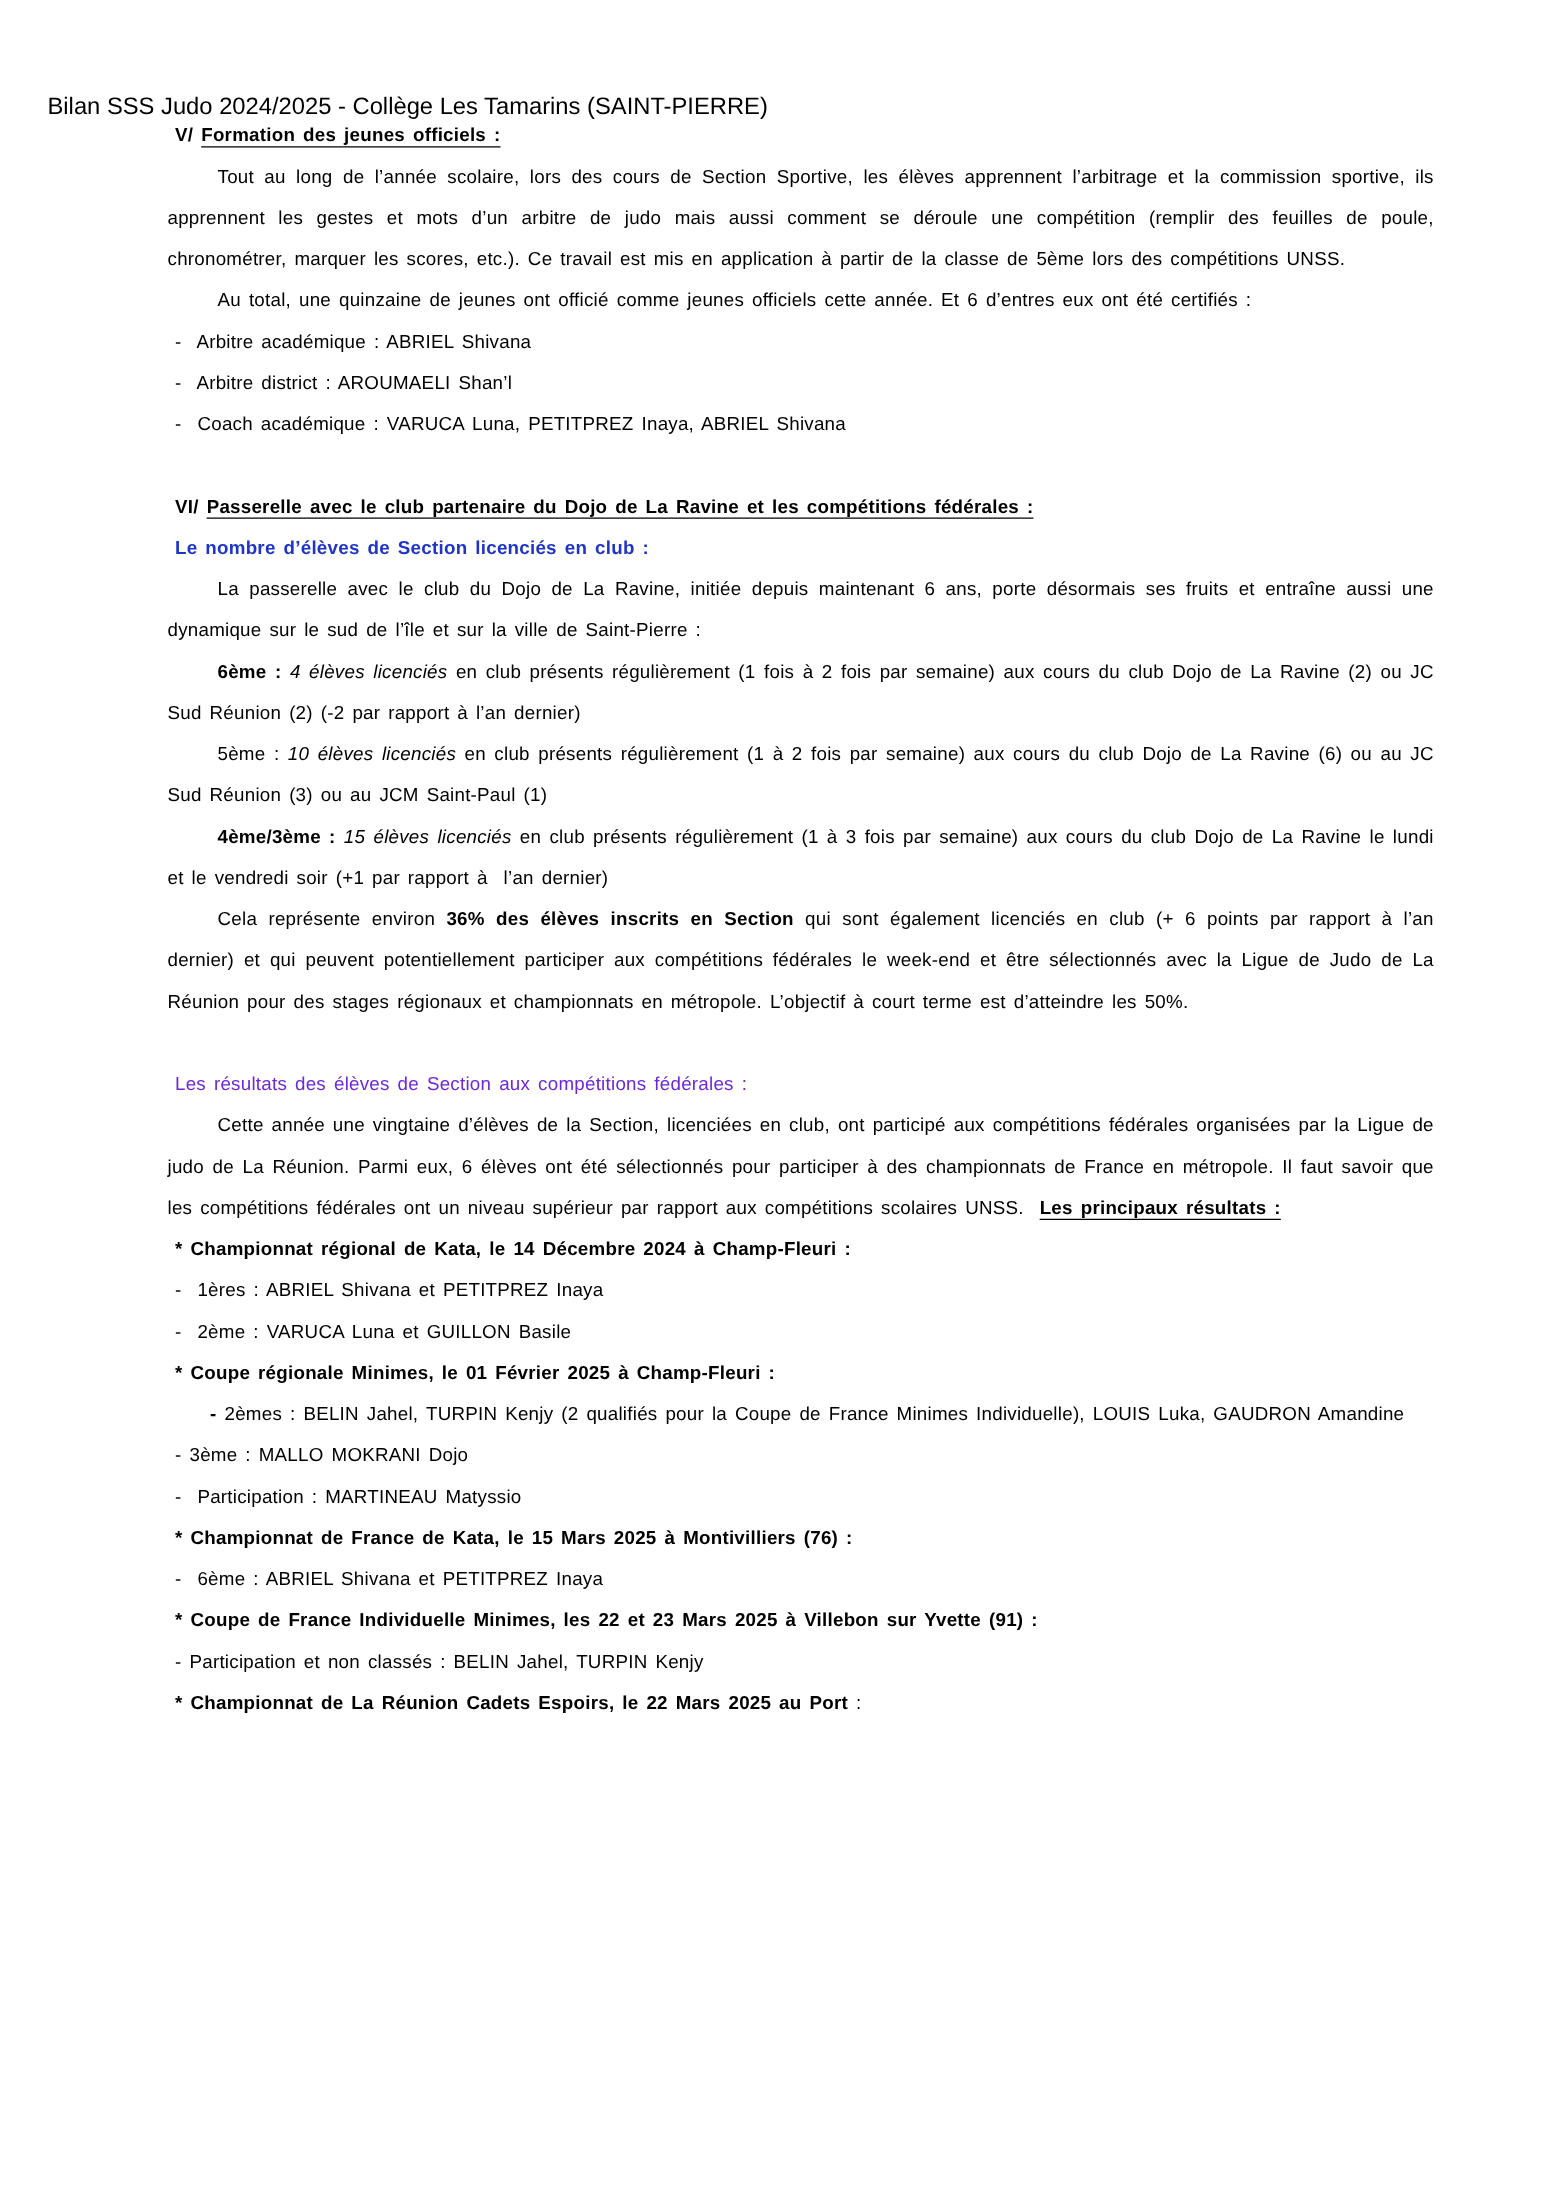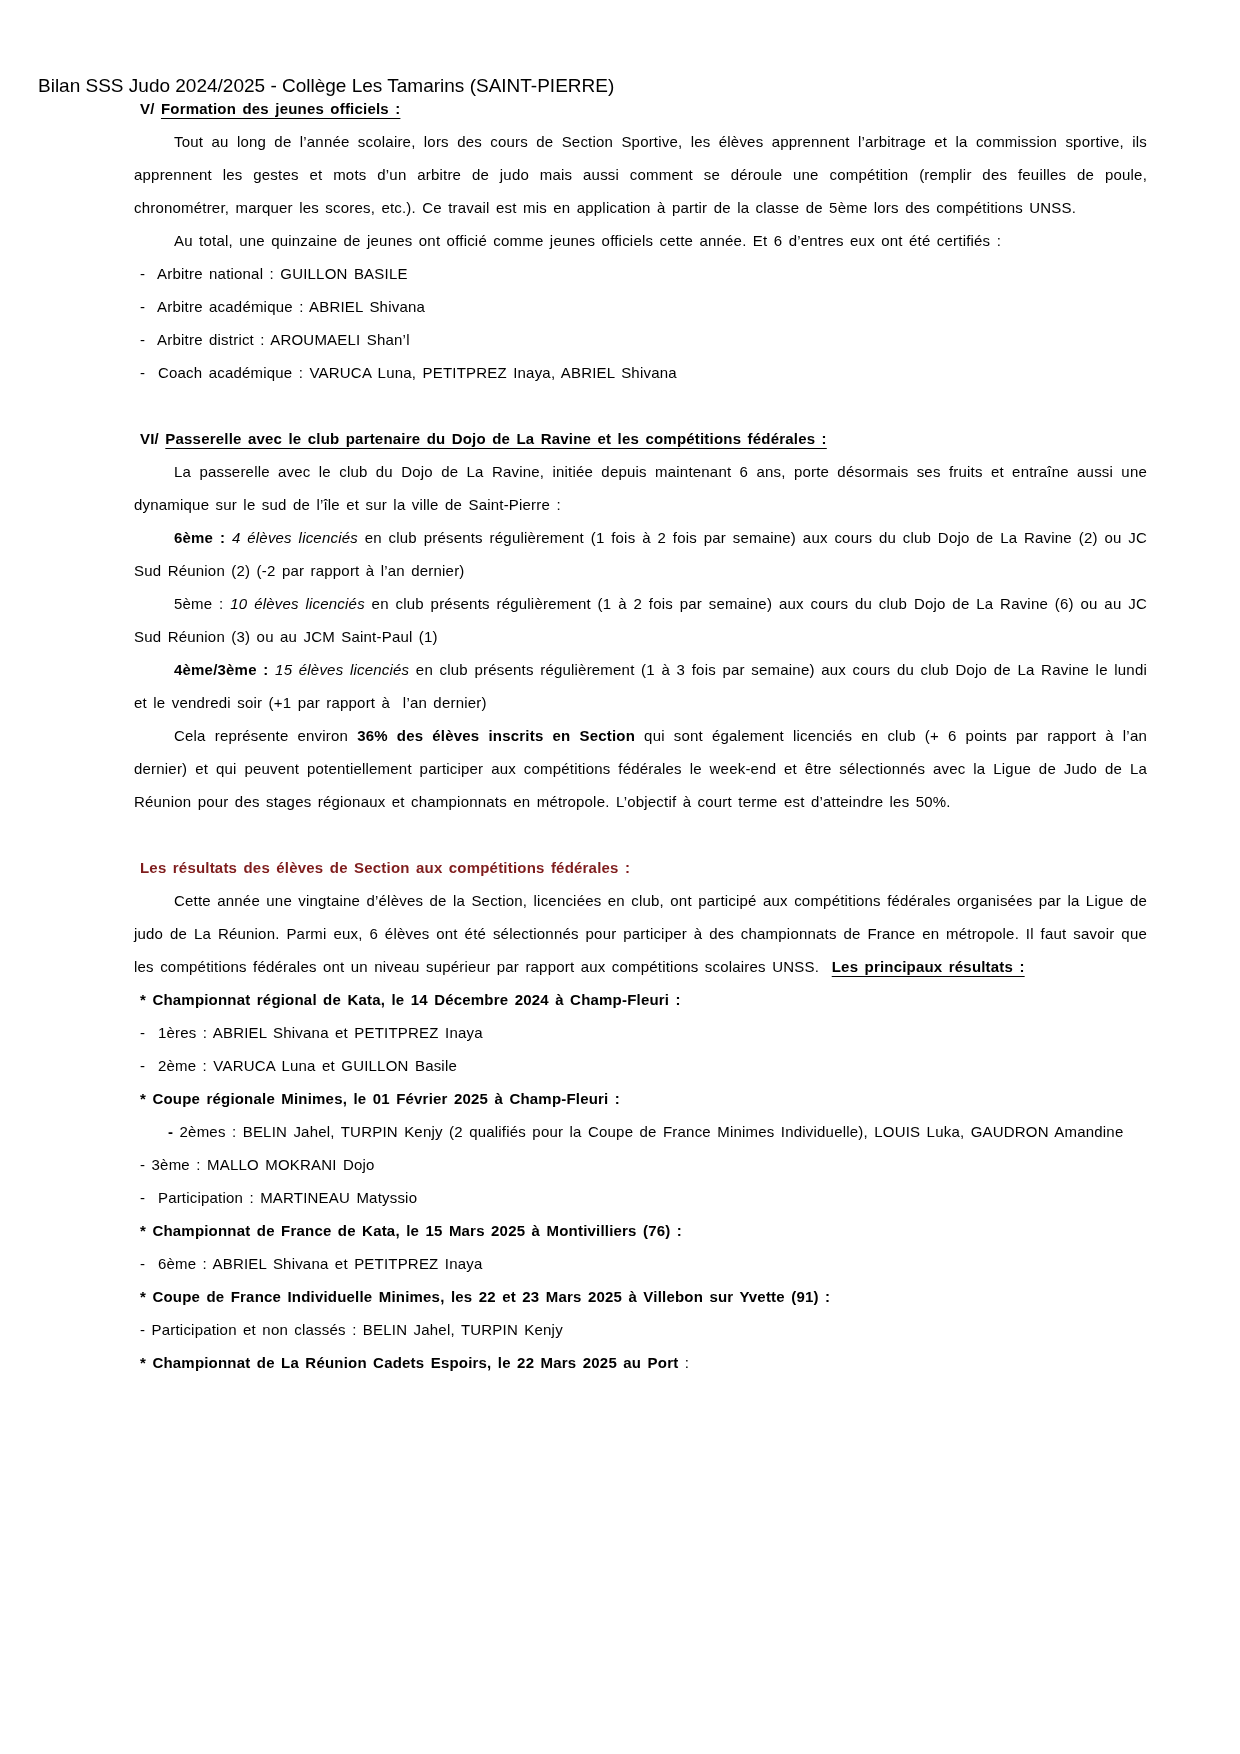--- a/index.html
+++ b/index.html
@@ -73,33 +73,33 @@
 </head>
 <body>
 
 <div class="page">
   <div class="doc-header">Bilan SSS Judo 2024/2025 - Collège Les Tamarins (SAINT-PIERRE)</div>
 
   <div class="doc-body">
       <div class="blk heading"><span style="font-weight: bold;">V/ </span><span class="u-run" style="font-weight: bold; text-decoration: underline;">Formation des jeunes officiels :</span></div>
       <div class="blk para"><span>Tout au long de l’année scolaire, lors des cours de Section Sportive, les élèves apprennent l’arbitrage et la commission sportive, ils apprennent les gestes et mots d’un arbitre de judo mais aussi comment se déroule une compétition (remplir des feuilles de poule, chronométrer, marquer les scores, etc.). Ce travail est mis en application à partir de la classe de 5ème lors des compétitions UNSS.</span></div>
       <div class="blk para"><span>Au total, une quinzaine de jeunes ont officié comme jeunes officiels cette année. Et 6 d’entres eux ont été certifiés :</span></div>
-      <div class="blk dash"><span>-&nbsp; Arbitre national : GUILLON BASILE</span></div>
       <div class="blk dash"><span>-&nbsp; Arbitre académique : ABRIEL Shivana</span></div>
       <div class="blk dash"><span>-&nbsp; Arbitre district : AROUMAELI Shan’l</span></div>
       <div class="blk dash"><span>-&nbsp; Coach académique : VARUCA Luna, PETITPREZ Inaya, ABRIEL Shivana</span></div>
       <div class="blk spacer"></div>
       <div class="blk heading"><span style="font-weight: bold;">VI/ </span><span class="u-run" style="font-weight: bold; text-decoration: underline;">Passerelle avec le club partenaire du Dojo de La Ravine et les compétitions fédérales :</span></div>
+      <div class="blk subheading-blue"><span style="font-weight: bold; color: rgb(31, 53, 200);">Le nombre d’élèves de Section licenciés en club :</span></div>
       <div class="blk para"><span>La passerelle avec le club du Dojo de La Ravine, initiée depuis maintenant 6 ans, porte désormais ses fruits et entraîne aussi une dynamique sur le sud de l’île et sur la ville de Saint-Pierre :</span></div>
       <div class="blk para"><span style="font-weight: bold;">6ème : </span><span style="font-style: italic;">4 élèves licenciés</span><span> en club présents régulièrement (1 fois à 2 fois par semaine) aux cours du club Dojo de La Ravine (2) ou JC Sud Réunion (2) (-2 par rapport à l’an dernier)</span></div>
       <div class="blk para"><span style="font-weight: normal;">5ème : </span><span style="font-style: italic;">10 élèves licenciés</span><span> en club présents régulièrement (1 à 2 fois par semaine) aux cours du club Dojo de La Ravine (6) ou au JC Sud Réunion (3) ou au JCM Saint-Paul (1)</span></div>
       <div class="blk para"><span style="font-weight: bold;">4ème/3ème : </span><span style="font-style: italic;">15 élèves licenciés</span><span> en club présents régulièrement (1 à 3 fois par semaine) aux cours du club Dojo de La Ravine le lundi et le vendredi soir (+1 par rapport à  l’an dernier)</span></div>
       <div class="blk para"><span>Cela représente environ </span><span style="font-weight: bold;">36% des élèves inscrits en Section</span><span> qui sont également licenciés en club (+ 6 points par rapport à l’an  dernier) et qui peuvent potentiellement participer aux compétitions fédérales le week-end et être sélectionnés avec la Ligue de Judo de La Réunion pour des stages régionaux et championnats en métropole. L’objectif à court terme est d’atteindre les 50%.</span></div>
       <div class="blk spacer"></div>
-      <div class="blk subheading-blue"><span style="font-weight: bold; color: #7f1d1d;">Les résultats des élèves de Section aux compétitions fédérales :</span></div>
+      <div class="blk subheading-blue"><span style="font-weight: normal; color: #6d28d9;">Les résultats des élèves de Section aux compétitions fédérales :</span></div>
       <div class="blk para"><span>Cette année une vingtaine d’élèves de la Section, licenciées en club, ont participé aux compétitions fédérales organisées par la Ligue de judo de La Réunion. Parmi eux, 6 élèves ont été sélectionnés pour participer à des championnats de France en métropole. Il faut savoir que les compétitions fédérales ont un niveau supérieur par rapport aux compétitions scolaires UNSS.  </span><span class="u-run" style="font-weight: bold; text-decoration: underline;">Les principaux résultats :</span></div>
       <div class="blk result"><span style="font-weight: bold;">* Championnat régional de Kata, le 14 Décembre 2024 à Champ-Fleuri :</span></div>
       <div class="blk dash"><span>-&nbsp; 1ères : ABRIEL Shivana et PETITPREZ Inaya</span></div>
       <div class="blk dash"><span>-&nbsp; 2ème : VARUCA Luna et GUILLON Basile</span></div>
       <div class="blk result"><span style="font-weight: bold;">* Coupe régionale Minimes, le 01 Février 2025 à Champ-Fleuri :</span></div>
       <div class="blk dash-wrap"><span style="font-weight: bold;">- </span><span>2èmes : BELIN Jahel, TURPIN Kenjy (2 qualifiés pour la Coupe de France Minimes Individuelle), LOUIS Luka, GAUDRON Amandine</span></div>
       <div class="blk dash"><span>- 3ème : MALLO MOKRANI Dojo</span></div>
       <div class="blk dash"><span>-&nbsp; Participation : MARTINEAU Matyssio</span></div>
       <div class="blk result"><span style="font-weight: bold;">* Championnat de France de Kata, le 15 Mars 2025 à Montivilliers (76) :</span></div>
       <div class="blk dash"><span>-&nbsp; 6ème : ABRIEL Shivana et PETITPREZ Inaya</span></div>

